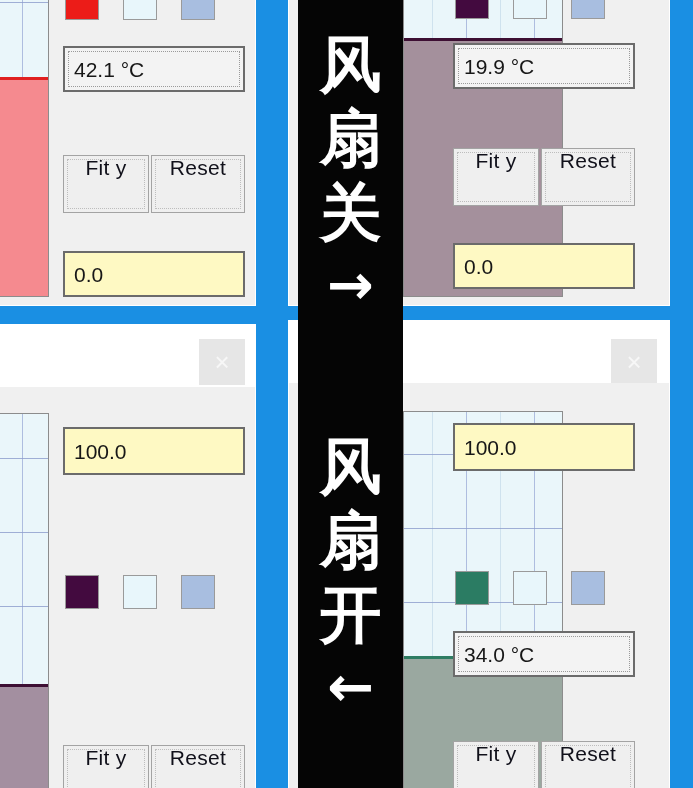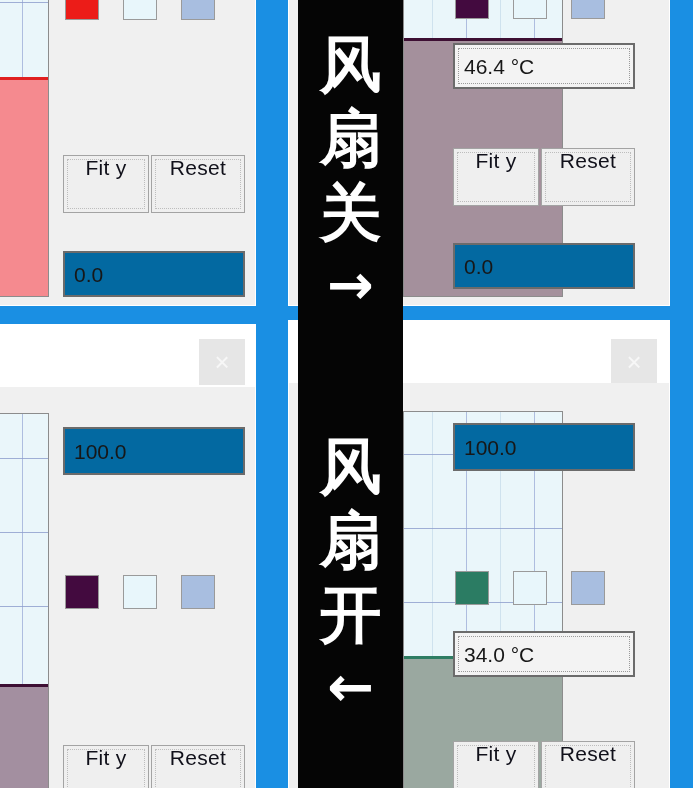--- a/index.html
+++ b/index.html
@@ -49,21 +49,21 @@
   
   .ctrl{
     position:absolute;
     background:#f0f0f0;
     box-sizing:border-box;
   }
   .field{
     position:absolute;
     box-sizing:border-box;
     border:2px solid #6b6b6b;
-    background:#0369a1;
+    background:#fef9c3;
     font-size:21px;
     color:#171717;
     line-height:1;
     padding-left:9px;
     display:flex;align-items:center;
   }
   .field.focused{
     background:#f3f3f3;
   }
   .field.focused::before{
@@ -137,20 +137,23 @@
   </div>
 
   <div class="ctrl" style="left:172px;top:0;width:202px;height:376px;">
 
     <div class="swatches" style="left:10px;top:55px;">
       <div class="sw" id="sw-tl-0" style="background: rgb(236, 28, 24);"></div>
       <div class="sw" id="sw-tl-1" style="background: rgb(232, 246, 251);"></div>
       <div class="sw" id="sw-tl-2" style="background: rgb(168, 190, 224);"></div>
     </div>
 
+    <div class="field focused" style="left:8px;top:115px;width:182px;height:46px;">
+      <span>42.1 °C</span>
+    </div>
 
     <div class="btnrow" style="left:8px;top:224px;">
       <div class="btn" style="width:86px;height:58px;">
         <span>Fit y</span>
       </div>
       <div class="btn" style="width:94px;height:58px;margin-left:2px;">
         <span>Reset</span>
       </div>
     </div>
 
@@ -175,21 +178,21 @@
   </div>
 
   <div class="ctrl" style="left:280px;top:0;width:102px;height:384px;">
     <div class="swatches" style="left:-114px;top:62px;">
       <div class="sw" id="sw-tr-0" style="background: rgb(67, 10, 63);"></div>
       <div class="sw" id="sw-tr-1" style="background: rgb(232, 246, 251);"></div>
       <div class="sw" id="sw-tr-2" style="background: rgb(168, 190, 224);"></div>
     </div>
 
     <div class="field focused" style="left:-116px;top:120px;width:182px;height:46px;">
-      <span>46.4 °C</span>
+      <span>19.9 °C</span>
     </div>
 
     <div class="btnrow" style="left:-116px;top:225px;">
       <div class="btn" style="width:86px;height:58px;">
         <span>Fit y</span>
       </div>
       <div class="btn" style="width:94px;height:58px;margin-left:2px;">
         <span>Reset</span>
       </div>
     </div>

